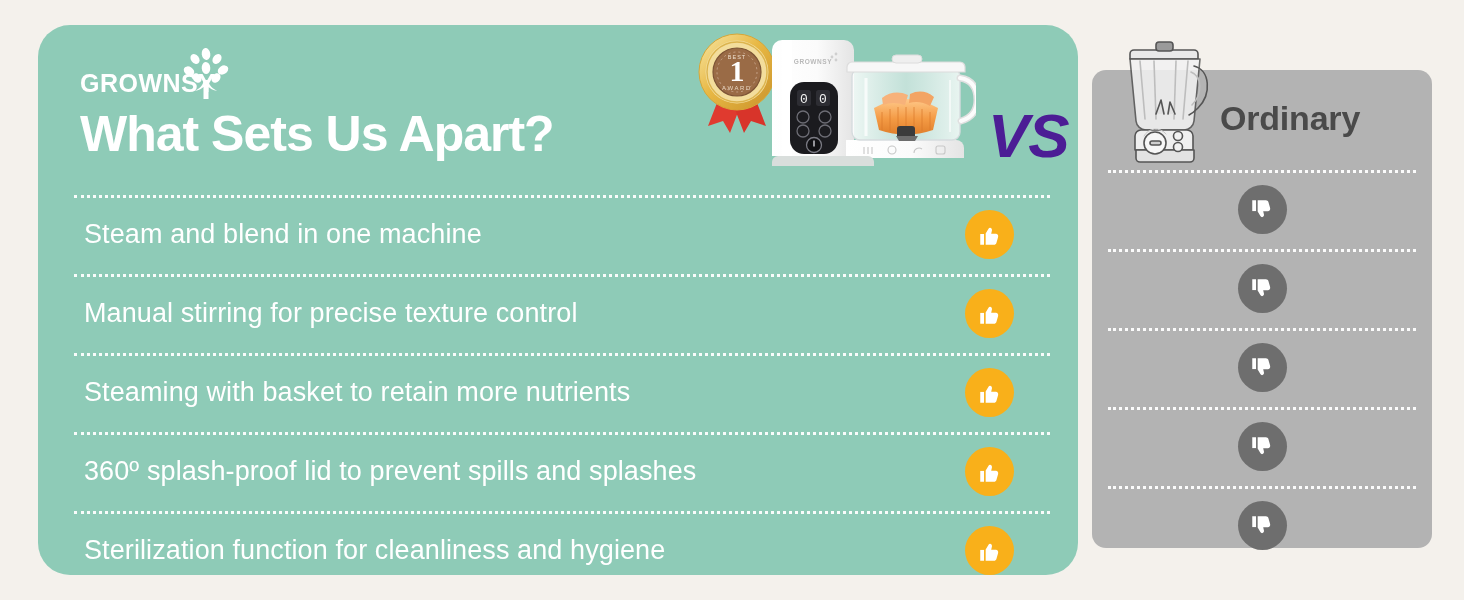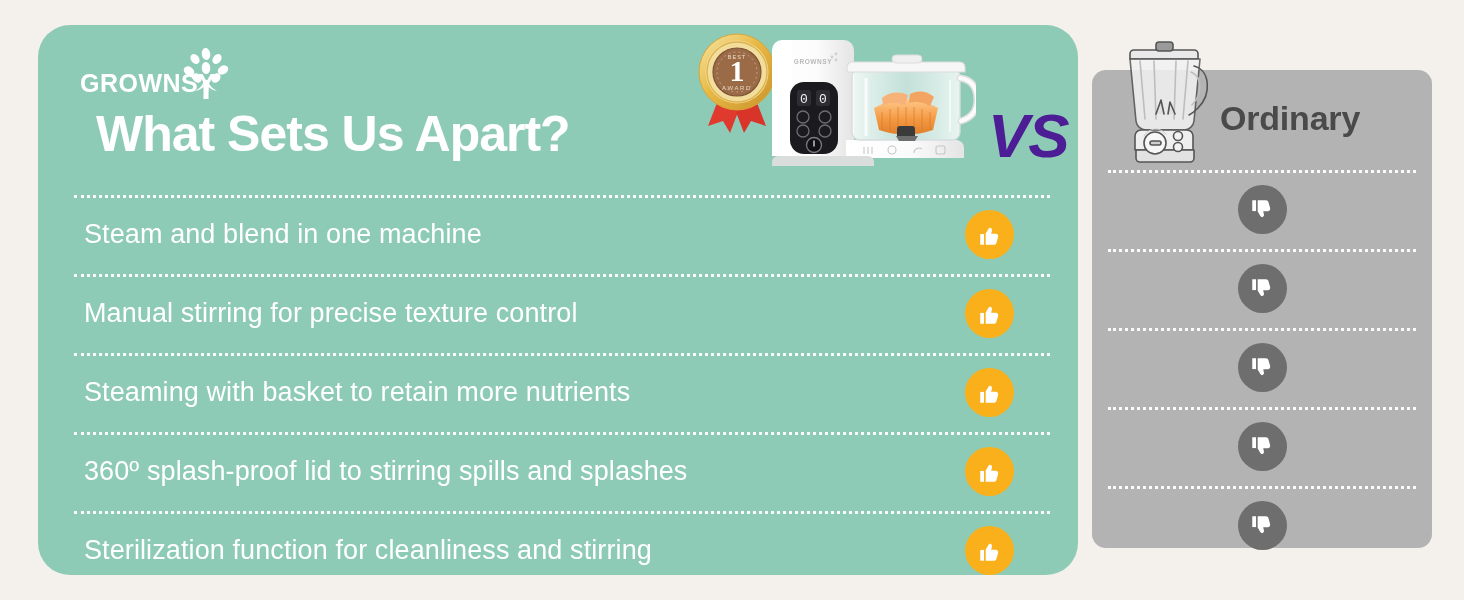--- a/index.html
+++ b/index.html
@@ -46,21 +46,21 @@
   }
   .logo-text{
     position:absolute;left:0;top:22px;
     font-size:25px;font-weight:bold;color:#ffffff;letter-spacing:0.5px;
   }
   .logo-tree{position:absolute;left:96px;top:0px;}
 
   .headline{
     position:absolute;left:42px;top:78px;
     font-size:50px;font-weight:bold;color:#ffffff;
-    letter-spacing:-1px;line-height:62px;white-space:nowrap;margin-left:16px;
+    letter-spacing:-1px;line-height:62px;white-space:nowrap;
   }
 
   .vs{
     position:absolute;left:950px;top:75px;
     font-size:62px;font-weight:bold;font-style:italic;color:#4c1d95;
     letter-spacing:-1px;
   }
 
   
   .product{
@@ -337,34 +337,34 @@
             <svg width="26" height="26" viewBox="0 0 24 24" fill="#ffffff">
               <path d="M3 11h3.5v10H3z"></path>
               <path d="M8 21h7.6c1.1 0 2-.7 2.3-1.7l1.6-5.4c.4-1.5-.6-3-2.1-3h-4.3l.7-3.1c.2-1-.3-2-1.2-2.3-.8-.3-1.7.1-2.1.9L8 10.7z"></path>
             </svg>
           </div>
         </div>
       </div>
 
       <div class="row">
         <div class="row-sep"></div>
-        <div class="row-label">360º splash-proof lid to stirring spills and splashes</div>
-        <div class="row-icon">
-          <div class="circ up">
-            <svg width="26" height="26" viewBox="0 0 24 24" fill="#ffffff">
-              <path d="M3 11h3.5v10H3z"></path>
-              <path d="M8 21h7.6c1.1 0 2-.7 2.3-1.7l1.6-5.4c.4-1.5-.6-3-2.1-3h-4.3l.7-3.1c.2-1-.3-2-1.2-2.3-.8-.3-1.7.1-2.1.9L8 10.7z"></path>
-            </svg>
-          </div>
-        </div>
-      </div>
-
-      <div class="row">
-        <div class="row-sep"></div>
-        <div class="row-label">Sterilization function for cleanliness and stirring</div>
+        <div class="row-label">360º splash-proof lid to prevent spills and splashes</div>
+        <div class="row-icon">
+          <div class="circ up">
+            <svg width="26" height="26" viewBox="0 0 24 24" fill="#ffffff">
+              <path d="M3 11h3.5v10H3z"></path>
+              <path d="M8 21h7.6c1.1 0 2-.7 2.3-1.7l1.6-5.4c.4-1.5-.6-3-2.1-3h-4.3l.7-3.1c.2-1-.3-2-1.2-2.3-.8-.3-1.7.1-2.1.9L8 10.7z"></path>
+            </svg>
+          </div>
+        </div>
+      </div>
+
+      <div class="row">
+        <div class="row-sep"></div>
+        <div class="row-label">Sterilization function for cleanliness and hygiene</div>
         <div class="row-icon">
           <div class="circ up">
             <svg width="26" height="26" viewBox="0 0 24 24" fill="#ffffff">
               <path d="M3 11h3.5v10H3z"></path>
               <path d="M8 21h7.6c1.1 0 2-.7 2.3-1.7l1.6-5.4c.4-1.5-.6-3-2.1-3h-4.3l.7-3.1c.2-1-.3-2-1.2-2.3-.8-.3-1.7.1-2.1.9L8 10.7z"></path>
             </svg>
           </div>
         </div>
       </div>
 

